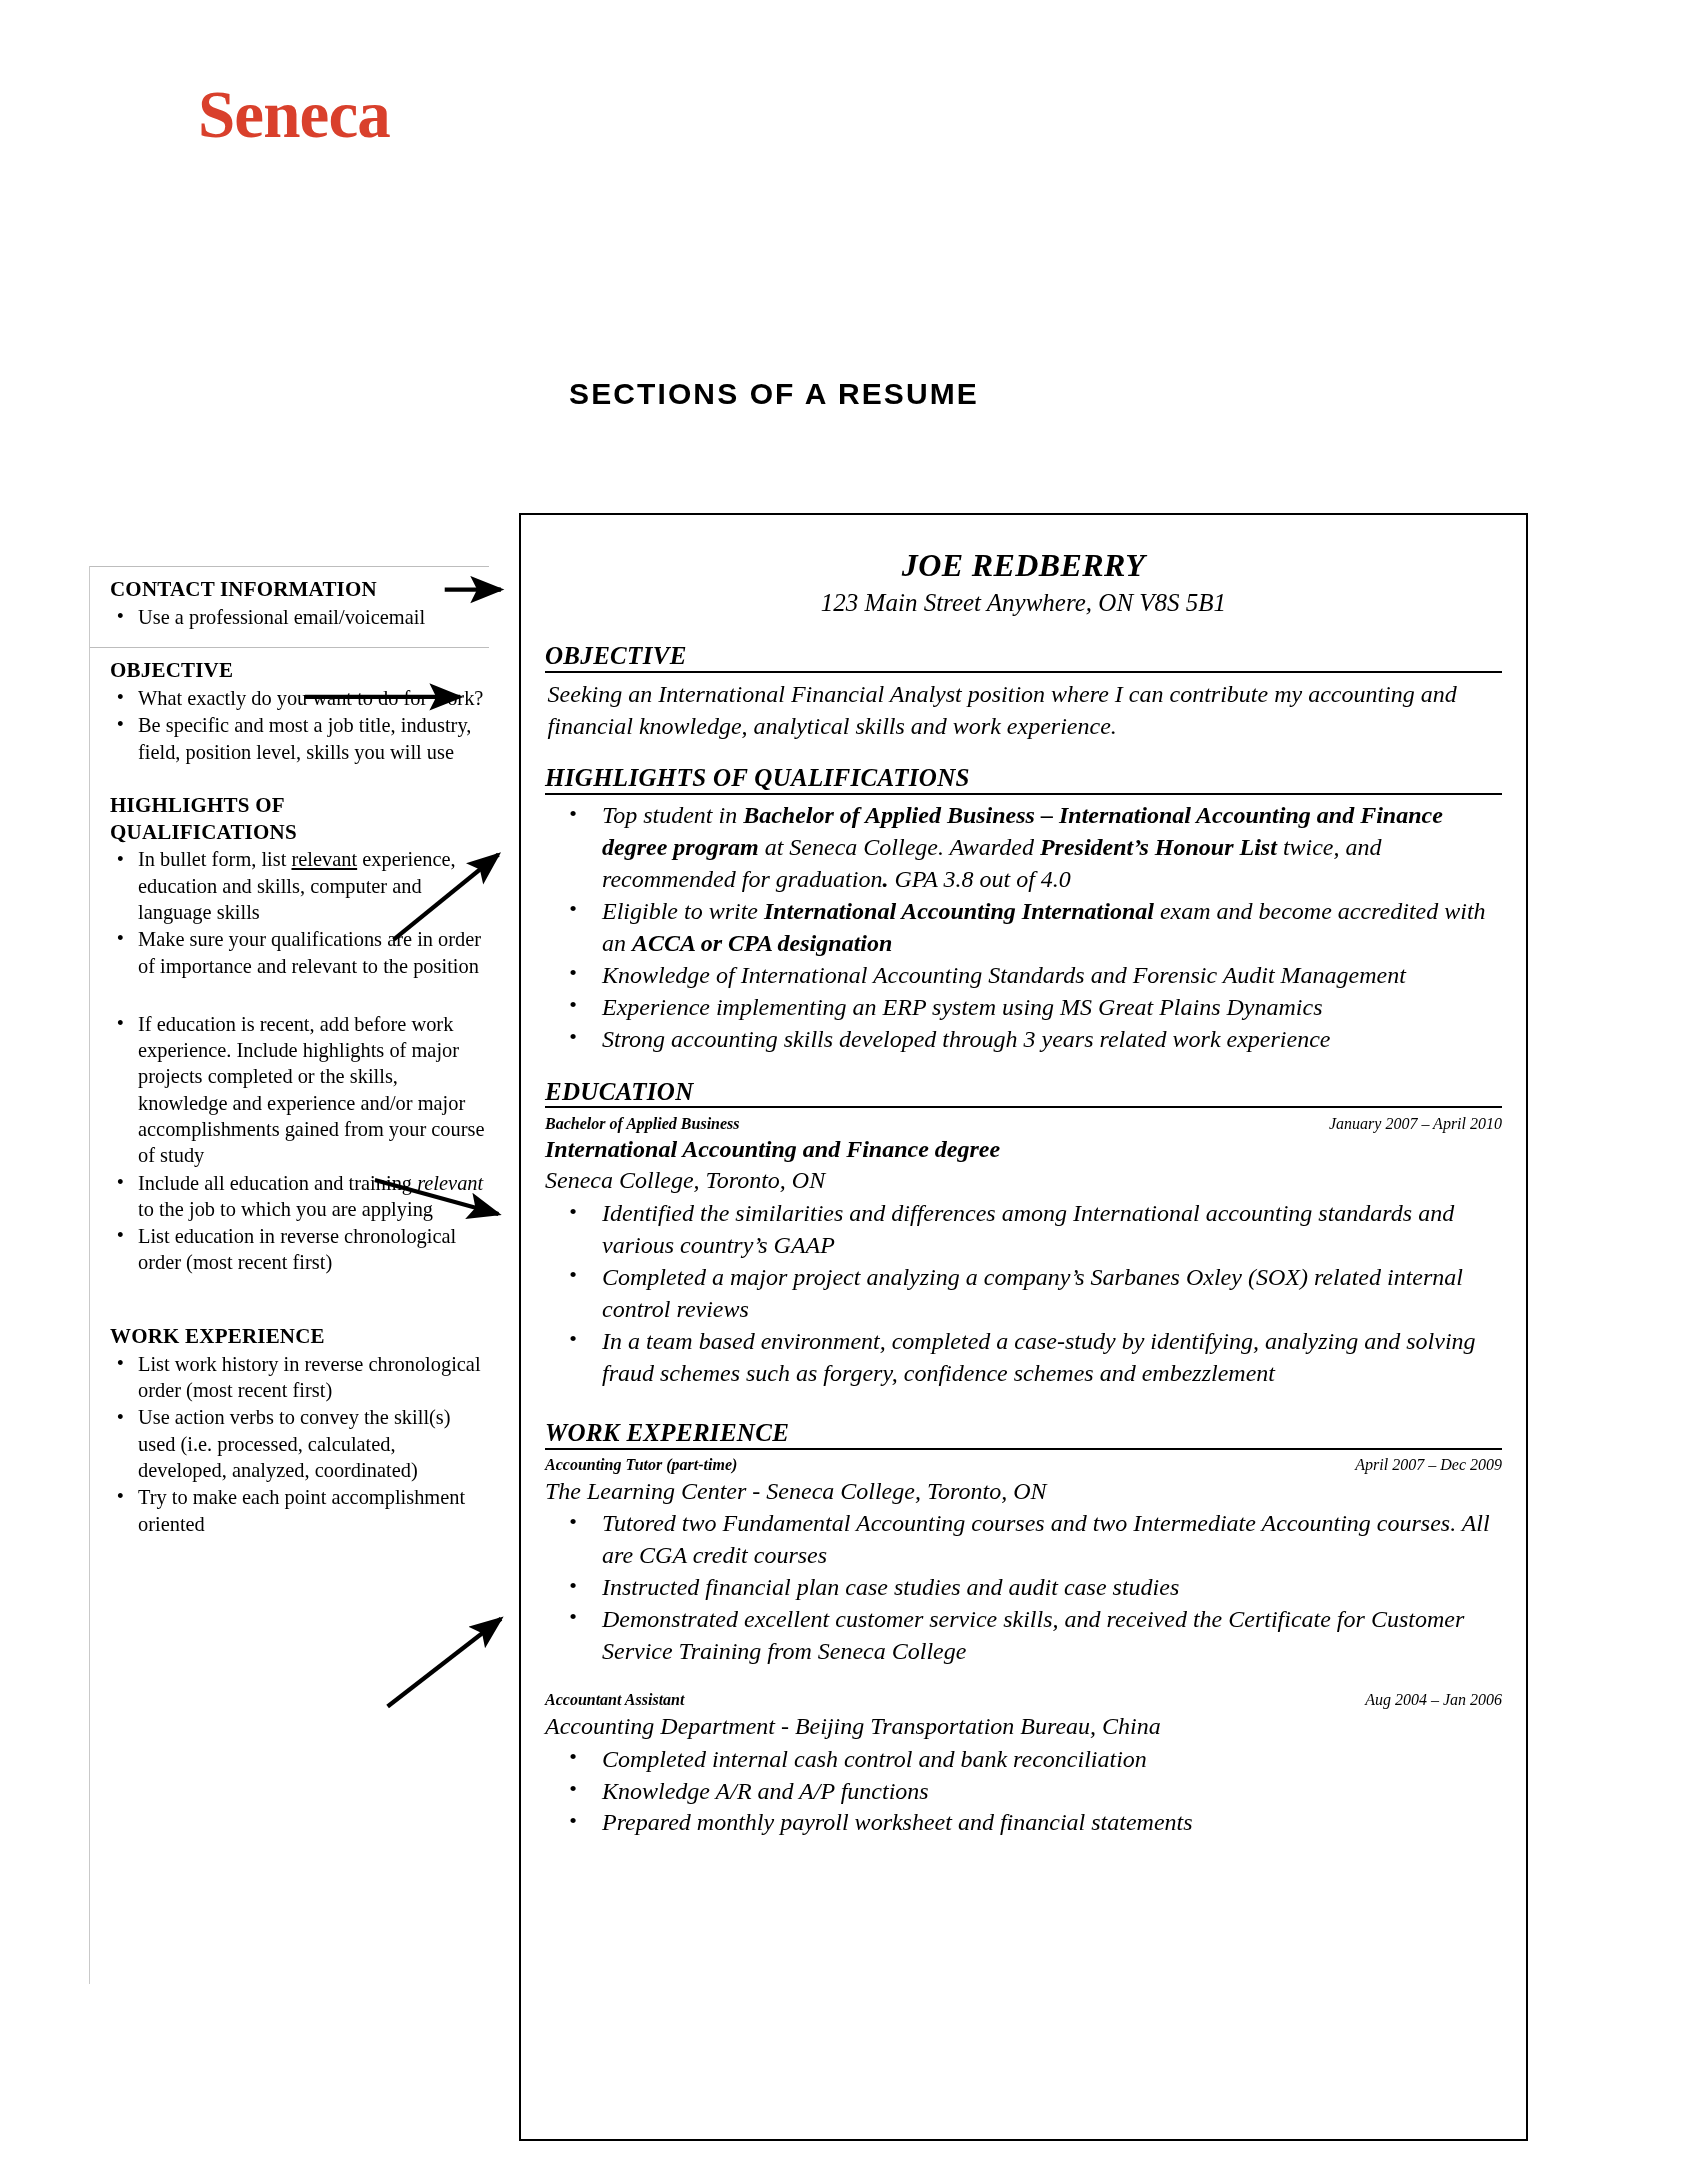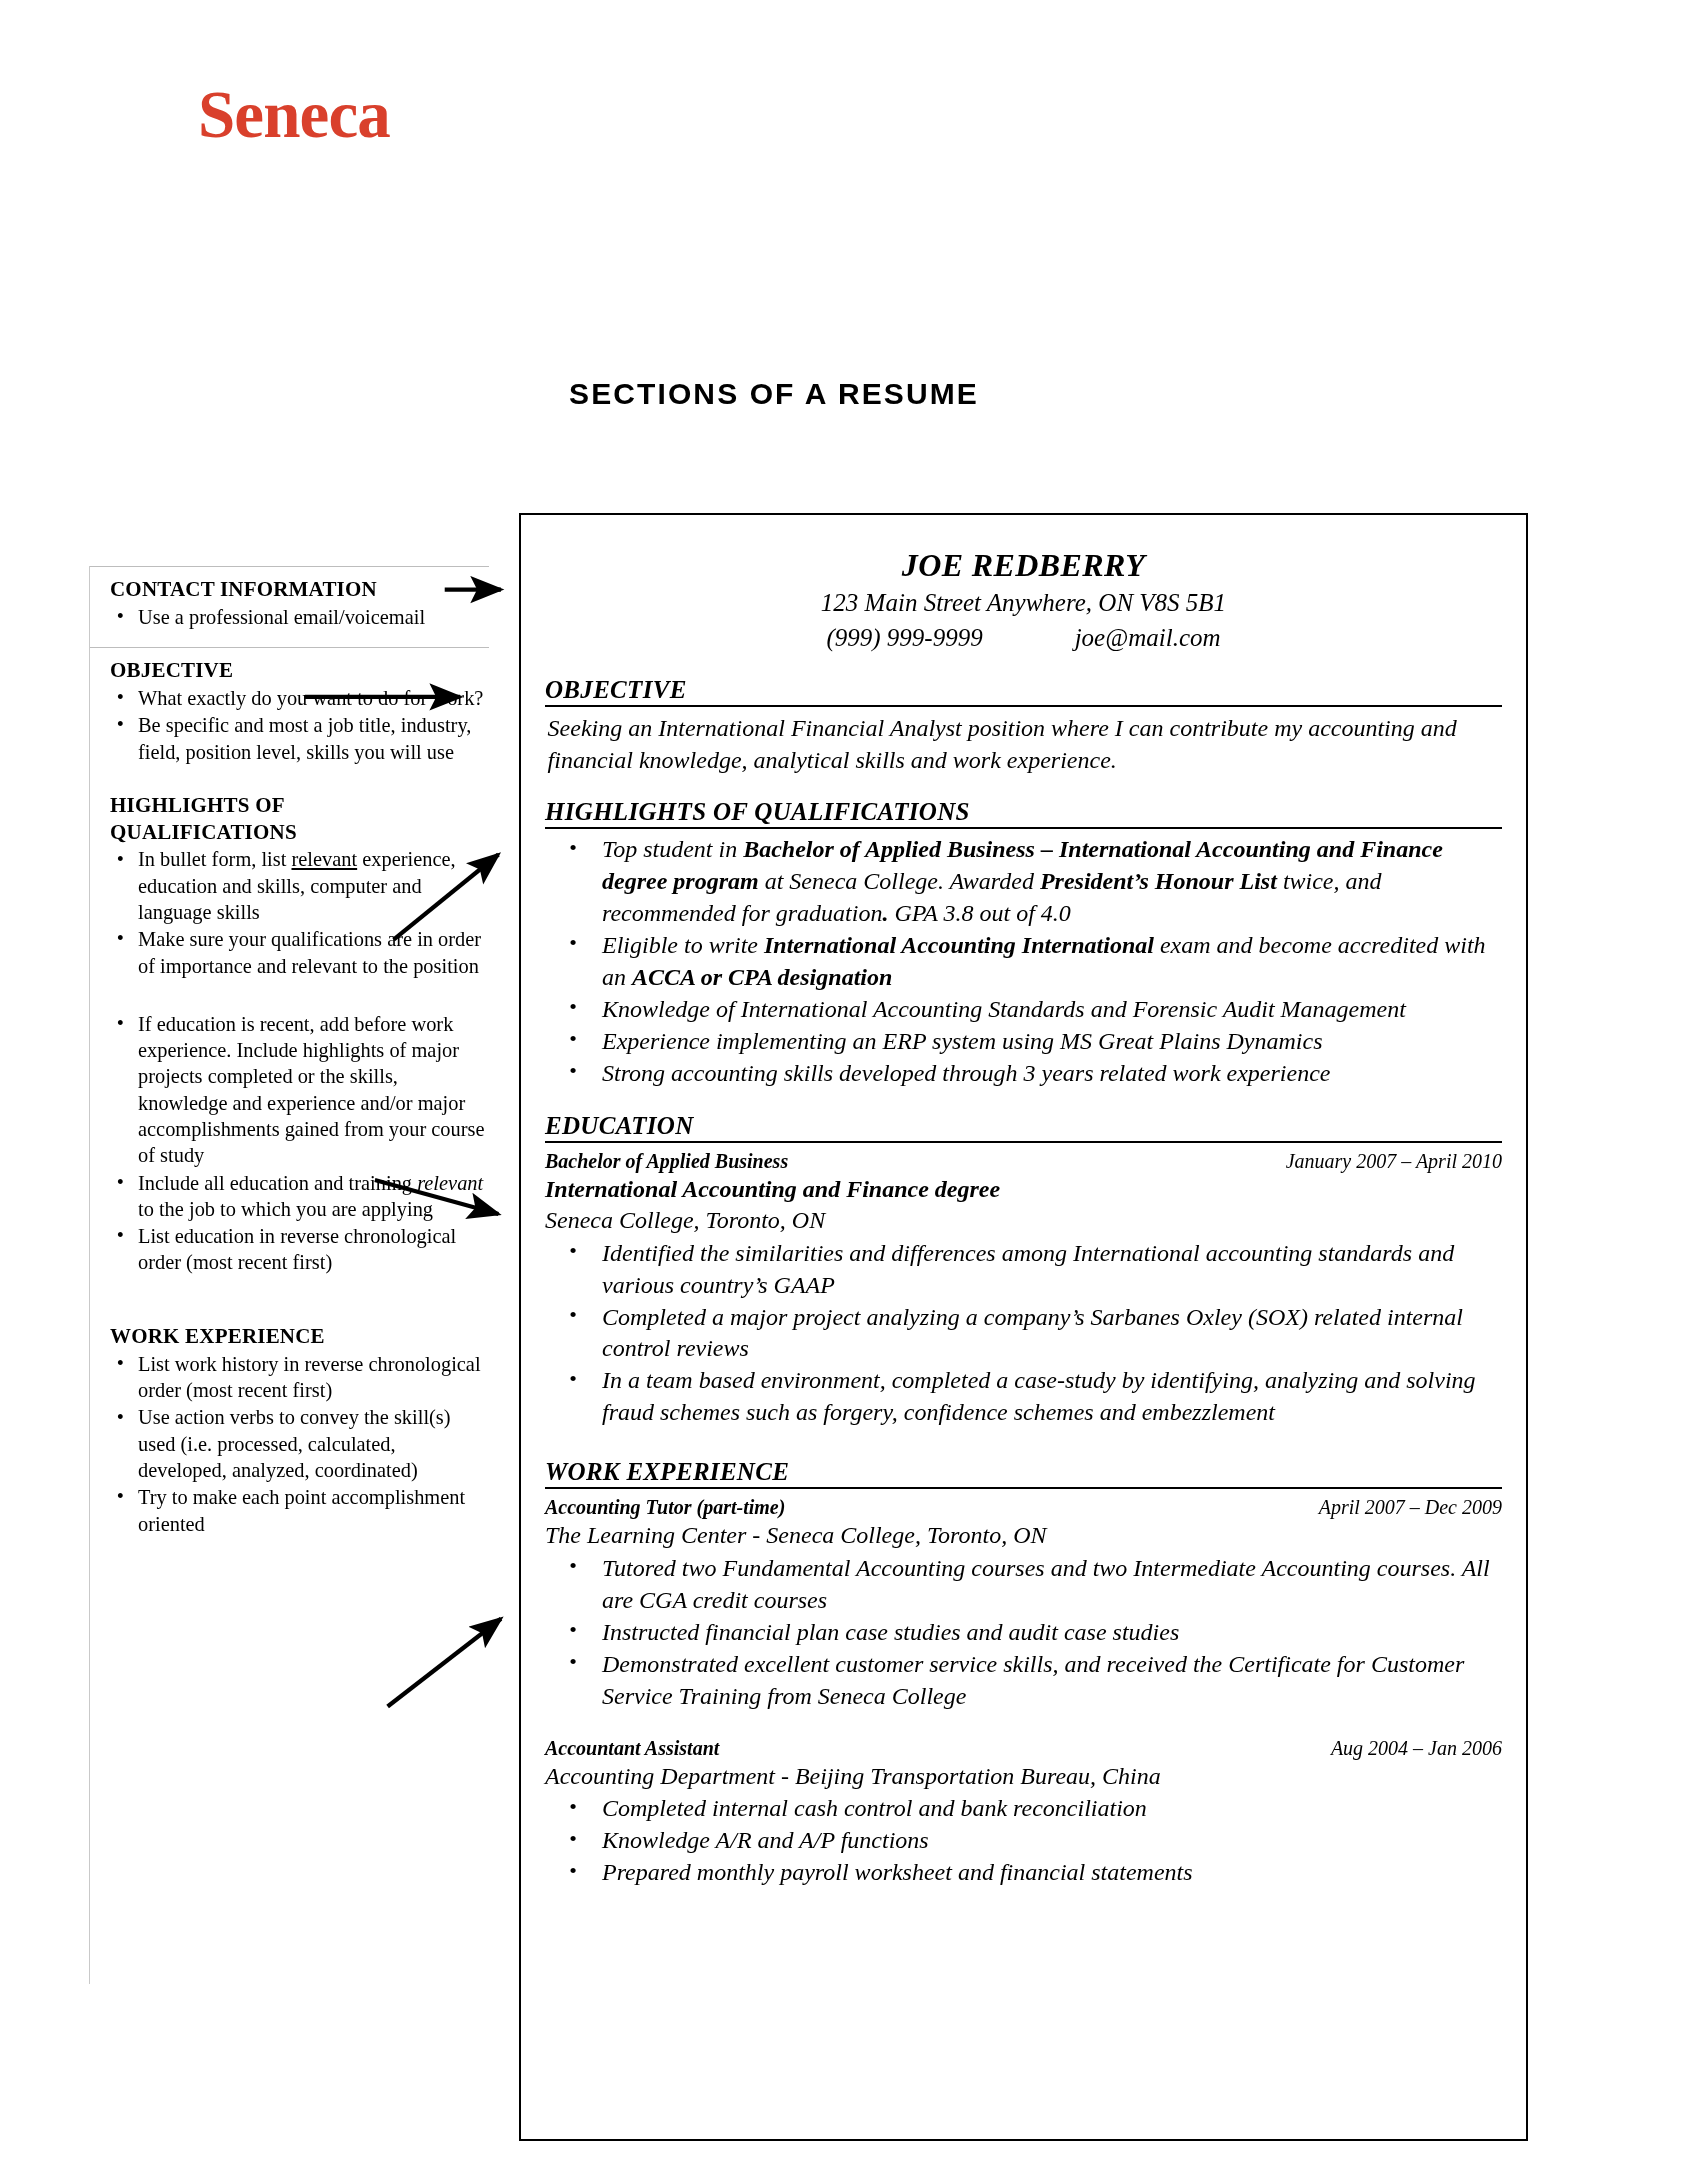--- a/index.html
+++ b/index.html
@@ -183,21 +183,21 @@
     left: 24px;
     top: -1.7px;
     font-size: 22px;
   }
   ul.r-list b { font-weight: bold; }
 
   .r-row {
     display: flex;
     justify-content: space-between;
     align-items: baseline;
-    font-size: 20px;
+    font-size: 16px;
     line-height: 1.3;
     gap: 28px;
   }
   .r-row .left { font-weight: bold; }
   .r-row .right { font-weight: normal; }
   .r-sub {
     font-size: 24px;
     line-height: 1.3;
     font-weight: bold;
   }
@@ -275,23 +275,20 @@
   </div>
 </div>
 
 <div class="ann-left-rule" style="top:566px;height:1418px;"></div>
 
 <div id="resume-box">
   <div id="resume-inner">
 
     <div class="r-name">JOE REDBERRY</div>
     <div class="r-addr">123 Main Street Anywhere, ON V8S 5B1</div>
-    <div class="r-contactline">
-      <span class="phone">(999) 999-9999</span><span class="gap"></span><span>joe@mail.com</span>
-    </div>
 
     <div class="sec-spacer-md"></div>
 
     <div class="sec-head">OBJECTIVE</div>
     <div class="sec-rule"></div>
     <div class="r-para">Seeking an International Financial Analyst position where I can contribute my accounting and financial knowledge, analytical skills and work experience.</div>
 
     <div class="sec-spacer-md"></div>
 
     <div class="sec-head">HIGHLIGHTS OF QUALIFICATIONS</div>

